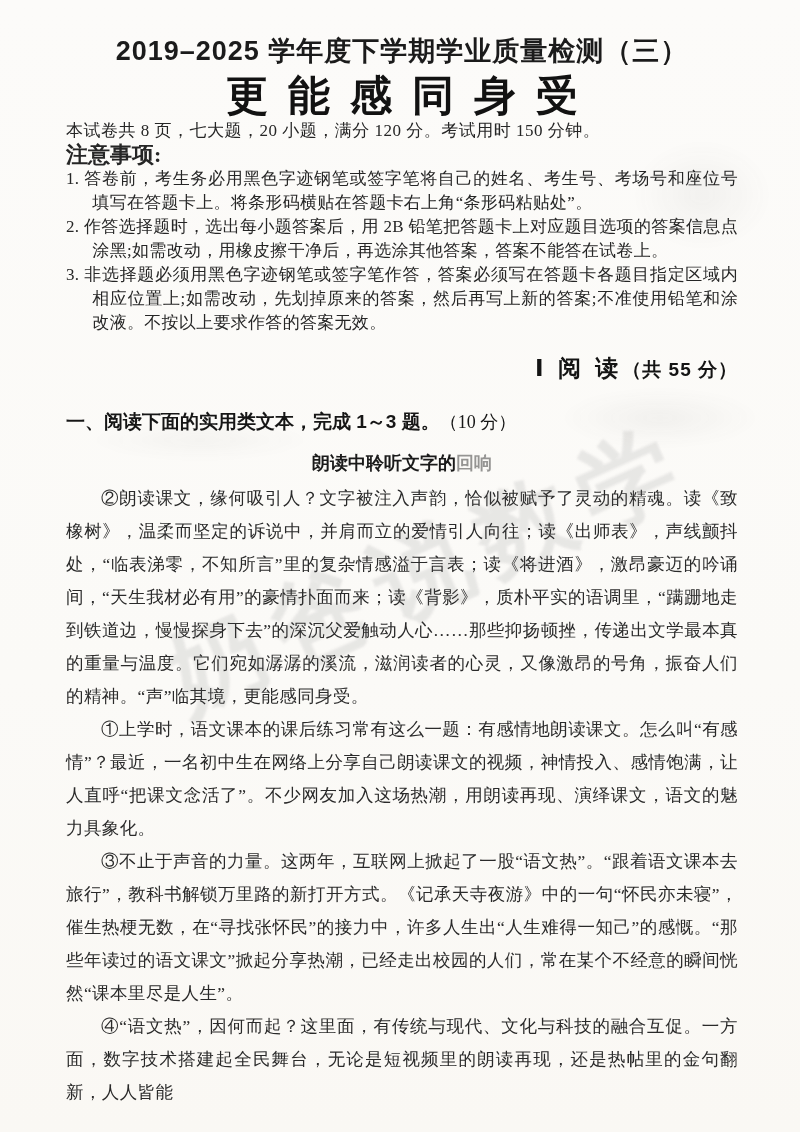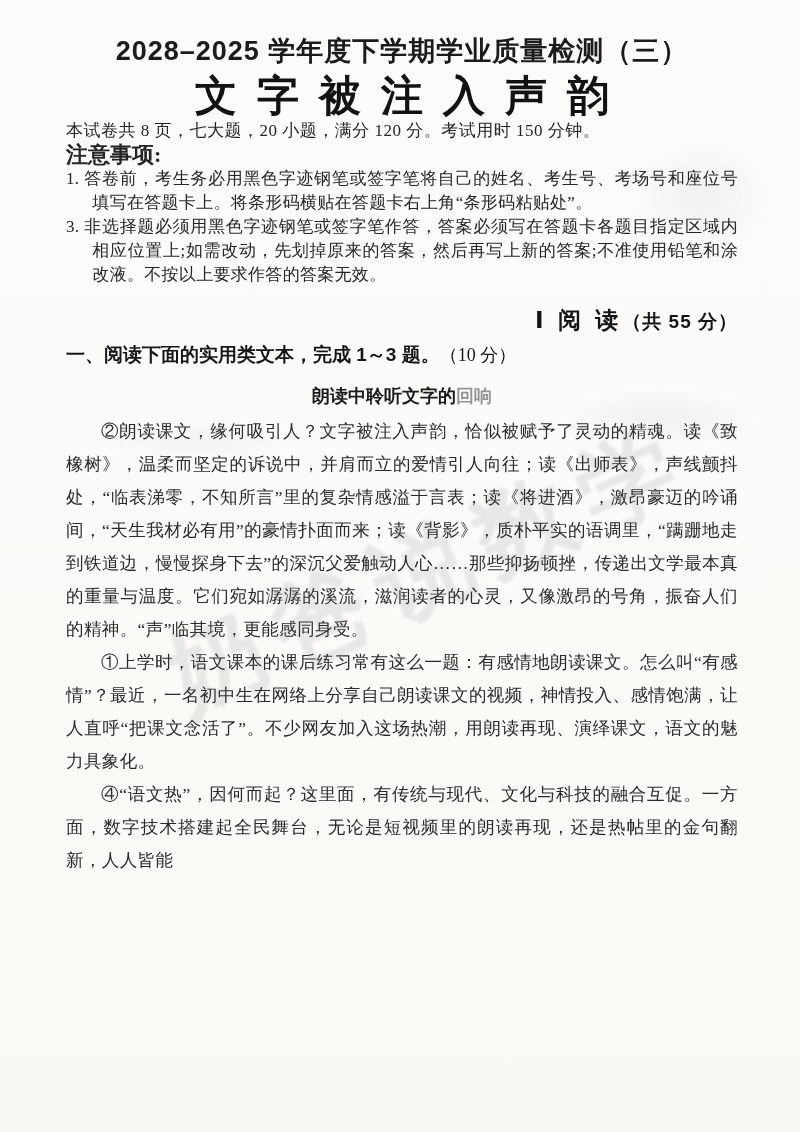--- a/index.html
+++ b/index.html
@@ -65,21 +65,21 @@
     font-family: "Liberation Sans", "DejaVu Sans", sans-serif;
     font-weight: 700;
     font-size: 23px;
     line-height: 27px;
     color: #141414;
     letter-spacing: 4px;
   }
   .section-score { font-size: 19px; letter-spacing: 1px; }
 
   .question-heading {
-    margin-top: 8px;
+    margin-top: 27px;
     font-family: "Liberation Sans", "DejaVu Sans", sans-serif;
     font-weight: 700;
     font-size: 19px;
     line-height: 24px;
     color: #161616;
   }
   .question-score {
     font-family: "Liberation Serif", "DejaVu Serif", serif;
     font-weight: 400;
     font-size: 18px;
@@ -147,35 +147,37 @@
 
 <div class="sheet">
 
   <div class="watermark">奶爸说数学</div>
   <div class="smudge smudge-a"></div>
   <div class="smudge smudge-b"></div>
   <div class="smudge smudge-c"></div>
 
   <div class="inner">
 
-    <div class="title1">2028–2025 学年度下学期学业质量检测（三）</div>
-    <div class="title2">文字被注入声韵</div>
+    <div class="title1">2019–2025 学年度下学期学业质量检测（三）</div>
+    <div class="title2">更能感同身受</div>
 
     <p class="intro">本试卷共 8 页，七大题，20 小题，满分 120 分。考试用时 150 分钟。</p>
 
     <p class="notice-heading">注意事项:</p>
     <p class="notice-item">1. 答卷前，考生务必用黑色字迹钢笔或签字笔将自己的姓名、考生号、考场号和座位号填写在答题卡上。将条形码横贴在答题卡右上角“条形码粘贴处”。</p>
+    <p class="notice-item">2. 作答选择题时，选出每小题答案后，用 2B 铅笔把答题卡上对应题目选项的答案信息点涂黑;如需改动，用橡皮擦干净后，再选涂其他答案，答案不能答在试卷上。</p>
     <p class="notice-item">3. 非选择题必须用黑色字迹钢笔或签字笔作答，答案必须写在答题卡各题目指定区域内相应位置上;如需改动，先划掉原来的答案，然后再写上新的答案;不准使用铅笔和涂改液。不按以上要求作答的答案无效。</p>
 
     <h2 class="section-heading"><span>Ⅰ 阅 读</span><span class="section-score">（共 55 分）</span></h2>
 
     <h3 class="question-heading"><span>一、阅读下面的实用类文本，完成 1～3 题。</span><span class="question-score">（10 分）</span></h3>
 
     <div class="article-title"><span>朗读中聆听文字的</span><span class="title-faded">回响</span></div>
 
     <div class="paras">
       <p class="para">②朗读课文，缘何吸引人？文字被注入声韵，恰似被赋予了灵动的精魂。读《致橡树》，温柔而坚定的诉说中，并肩而立的爱情引人向往；读《出师表》，声线颤抖处，“临表涕零，不知所言”里的复杂情感溢于言表；读《将进酒》，激昂豪迈的吟诵间，“天生我材必有用”的豪情扑面而来；读《背影》，质朴平实的语调里，“蹒跚地走到铁道边，慢慢探身下去”的深沉父爱触动人心……那些抑扬顿挫，传递出文学最本真的重量与温度。它们宛如潺潺的溪流，滋润读者的心灵，又像激昂的号角，振奋人们的精神。“声”临其境，更能感同身受。</p>
       <p class="para">①上学时，语文课本的课后练习常有这么一题：有感情地朗读课文。怎么叫“有感情”？最近，一名初中生在网络上分享自己朗读课文的视频，神情投入、感情饱满，让人直呼“把课文念活了”。不少网友加入这场热潮，用朗读再现、演绎课文，语文的魅力具象化。</p>
+      <p class="para">③不止于声音的力量。这两年，互联网上掀起了一股“语文热”。“跟着语文课本去旅行”，教科书解锁万里路的新打开方式。《记承天寺夜游》中的一句“怀民亦未寝”，催生热梗无数，在“寻找张怀民”的接力中，许多人生出“人生难得一知己”的感慨。“那些年读过的语文课文”掀起分享热潮，已经走出校园的人们，常在某个不经意的瞬间恍然“课本里尽是人生”。</p>
       <p class="para">④“语文热”，因何而起？这里面，有传统与现代、文化与科技的融合互促。一方面，数字技术搭建起全民舞台，无论是短视频里的朗读再现，还是热帖里的金句翻新，人人皆能</p>
     </div>
 
   </div>
 </div>
 
 </body></html>

